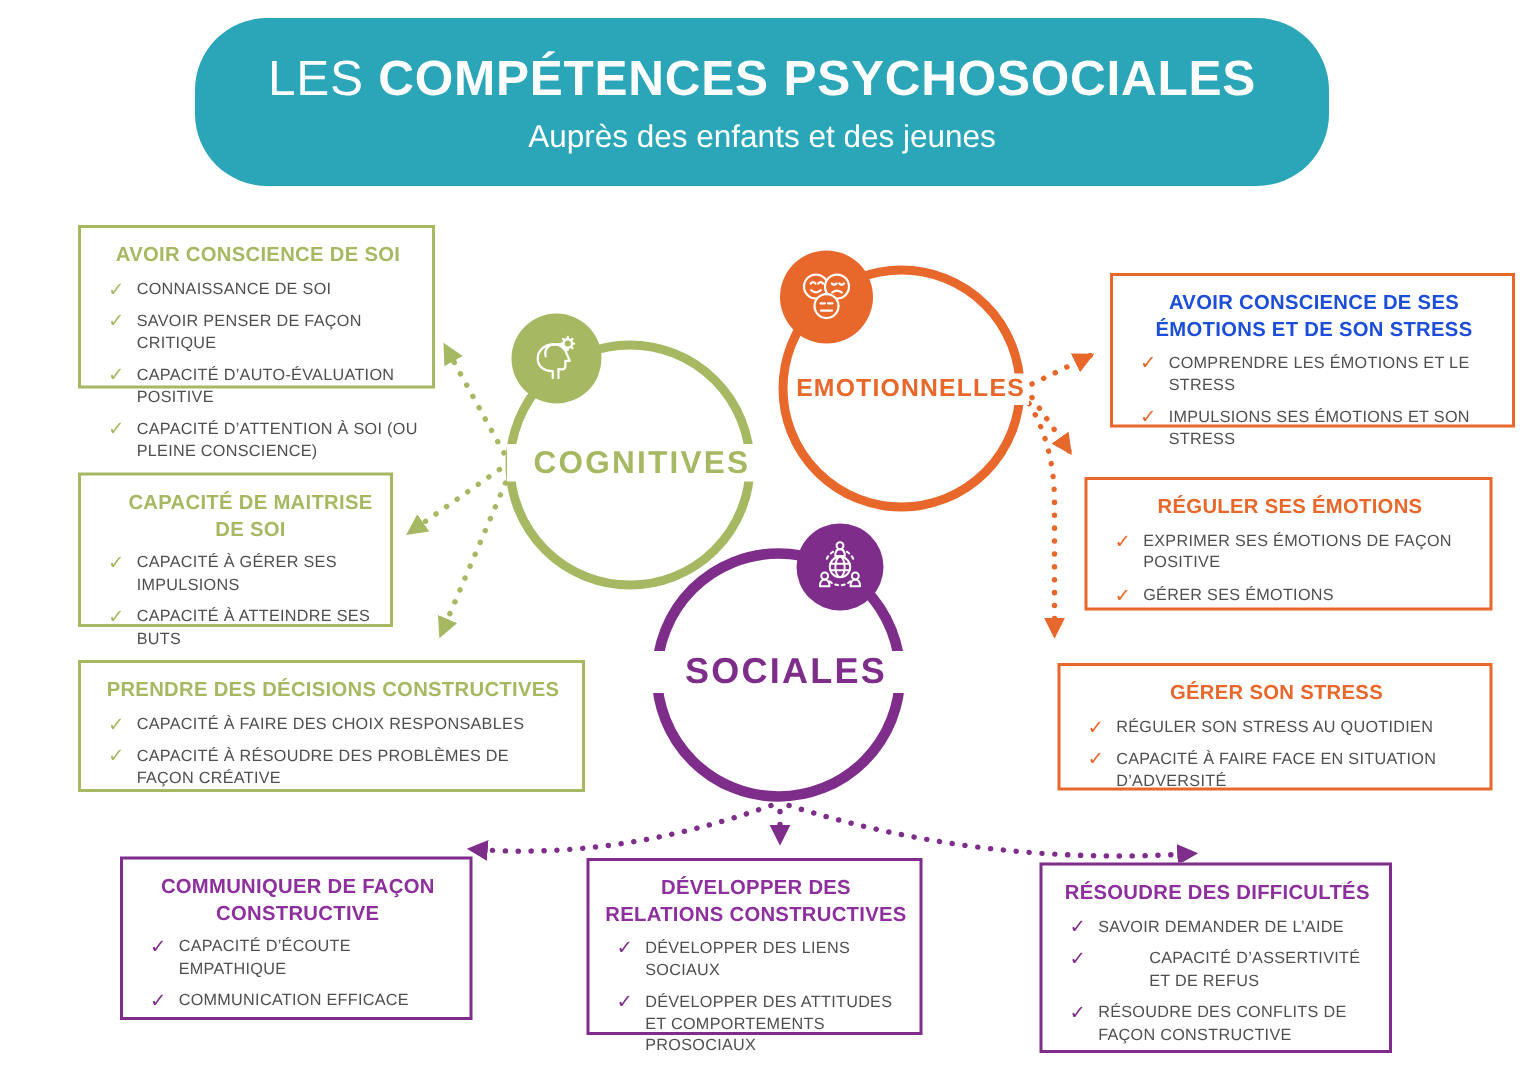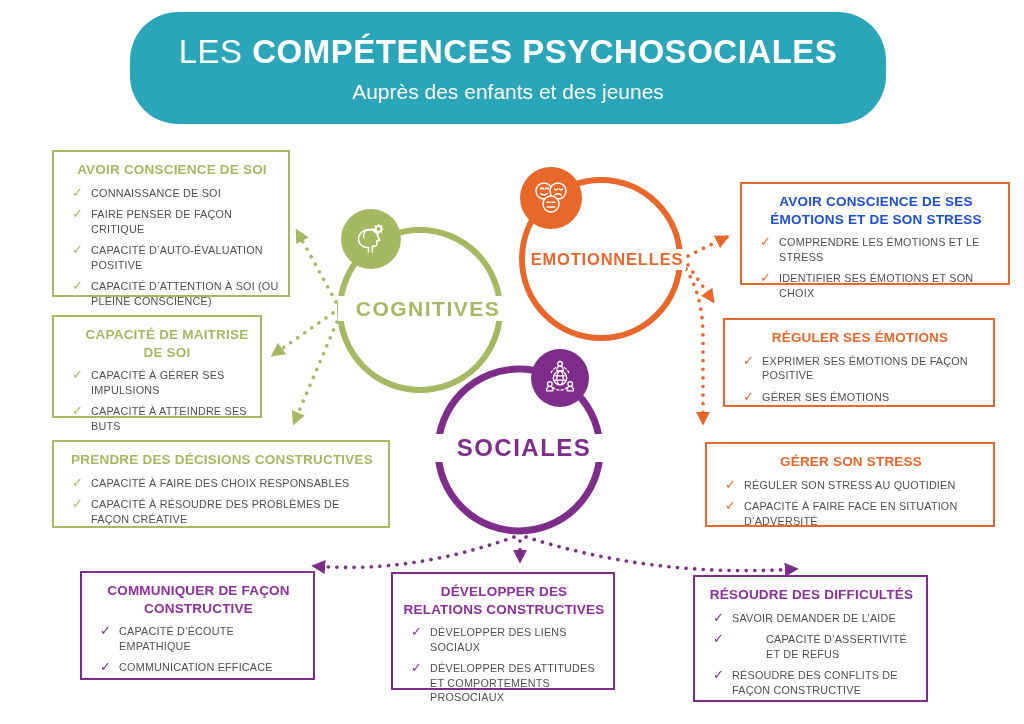--- a/index.html
+++ b/index.html
@@ -38,21 +38,21 @@
     font-weight:bold; font-size:13.5px; text-align:center; line-height:1.3;
     letter-spacing:.2px; margin-bottom:7px;
   }
   .item {
     display:flex; align-items:flex-start; gap:8px; margin:0 0 7px 8px;
     font-size:10.8px; line-height:1.35; color:#4f4f4f; font-weight:500;
     letter-spacing:.2px;
   }
   .check { font-size:13px; line-height:1.1; font-weight:400; flex:0 0 auto; }
 
-  .box-g1 { left:52px;  top:150px; width:238px; height:147px; }
+  .box-g1 { left:52px;  top:150px; width:238px; height:109px; }
   .box-g2 { left:52px;  top:315px; width:210px; height:103px; }
   .box-g3 { left:52px;  top:440px; width:338px; height:88px;  }
   .box-o1 { left:740px; top:182px; width:270px; height:103px; }
   .box-o2 { left:723px; top:318px; width:272px; height:89px;  }
   .box-o3 { left:705px; top:442px; width:290px; height:85px;  }
   .box-p1 { left:80px;  top:571px; width:235px; height:109px; }
   .box-p2 { left:391px; top:572px; width:224px; height:118px; }
   .box-p3 { left:693px; top:575px; width:235px; height:127px; }
 </style>
 </head>
@@ -152,21 +152,21 @@
   <div class="circle-label lbl-sociales" style="color: rgb(126, 45, 138);">SOCIALES</div>
 
   <div class="box box-g1 theme-green" style="border-color: rgb(166, 185, 98);">
     <div class="box-title" style="color: rgb(166, 185, 98);">AVOIR CONSCIENCE DE SOI</div>
     <div class="item">
       <span class="check" style="color: rgb(166, 185, 98);">✓</span>
       <span style="color: rgb(79, 79, 79);">CONNAISSANCE DE SOI</span>
       </div>
     <div class="item">
       <span class="check" style="color: rgb(166, 185, 98);">✓</span>
-      <span style="color: rgb(79, 79, 79);">FAIRE PENSER DE FAÇON CRITIQUE</span>
+      <span style="color: rgb(79, 79, 79);">SAVOIR PENSER DE FAÇON CRITIQUE</span>
       </div>
     <div class="item">
       <span class="check" style="color: rgb(166, 185, 98);">✓</span>
       <span style="color: rgb(79, 79, 79);">CAPACITÉ D’AUTO-ÉVALUATION POSITIVE</span>
       </div>
     <div class="item">
       <span class="check" style="color: rgb(166, 185, 98);">✓</span>
       <span style="color: rgb(79, 79, 79);">CAPACITÉ D’ATTENTION À SOI (OU PLEINE CONSCIENCE)</span>
       </div>
   </div>
@@ -196,21 +196,21 @@
   </div>
 
   <div class="box box-o1 theme-orange" style="border-color: rgb(232, 103, 43);">
     <div class="box-title" style="color: #1d4ed8;">AVOIR CONSCIENCE DE SES ÉMOTIONS ET DE SON STRESS</div>
     <div class="item">
       <span class="check" style="color: rgb(232, 103, 43);">✓</span>
       <span style="color: rgb(79, 79, 79);">COMPRENDRE LES ÉMOTIONS ET LE STRESS</span>
       </div>
     <div class="item">
       <span class="check" style="color: rgb(232, 103, 43);">✓</span>
-      <span style="color: rgb(79, 79, 79);">IDENTIFIER SES ÉMOTIONS ET SON CHOIX</span>
+      <span style="color: rgb(79, 79, 79);">IMPULSIONS SES ÉMOTIONS ET SON STRESS</span>
       </div>
   </div>
 
   <div class="box box-o2 theme-orange" style="border-color: rgb(232, 103, 43);">
     <div class="box-title" style="color: rgb(232, 103, 43);">RÉGULER SES ÉMOTIONS</div>
     <div class="item">
       <span class="check" style="color: rgb(232, 103, 43);">✓</span>
       <span style="color: rgb(79, 79, 79);">EXPRIMER SES ÉMOTIONS DE FAÇON POSITIVE</span>
       </div>
     <div class="item">

